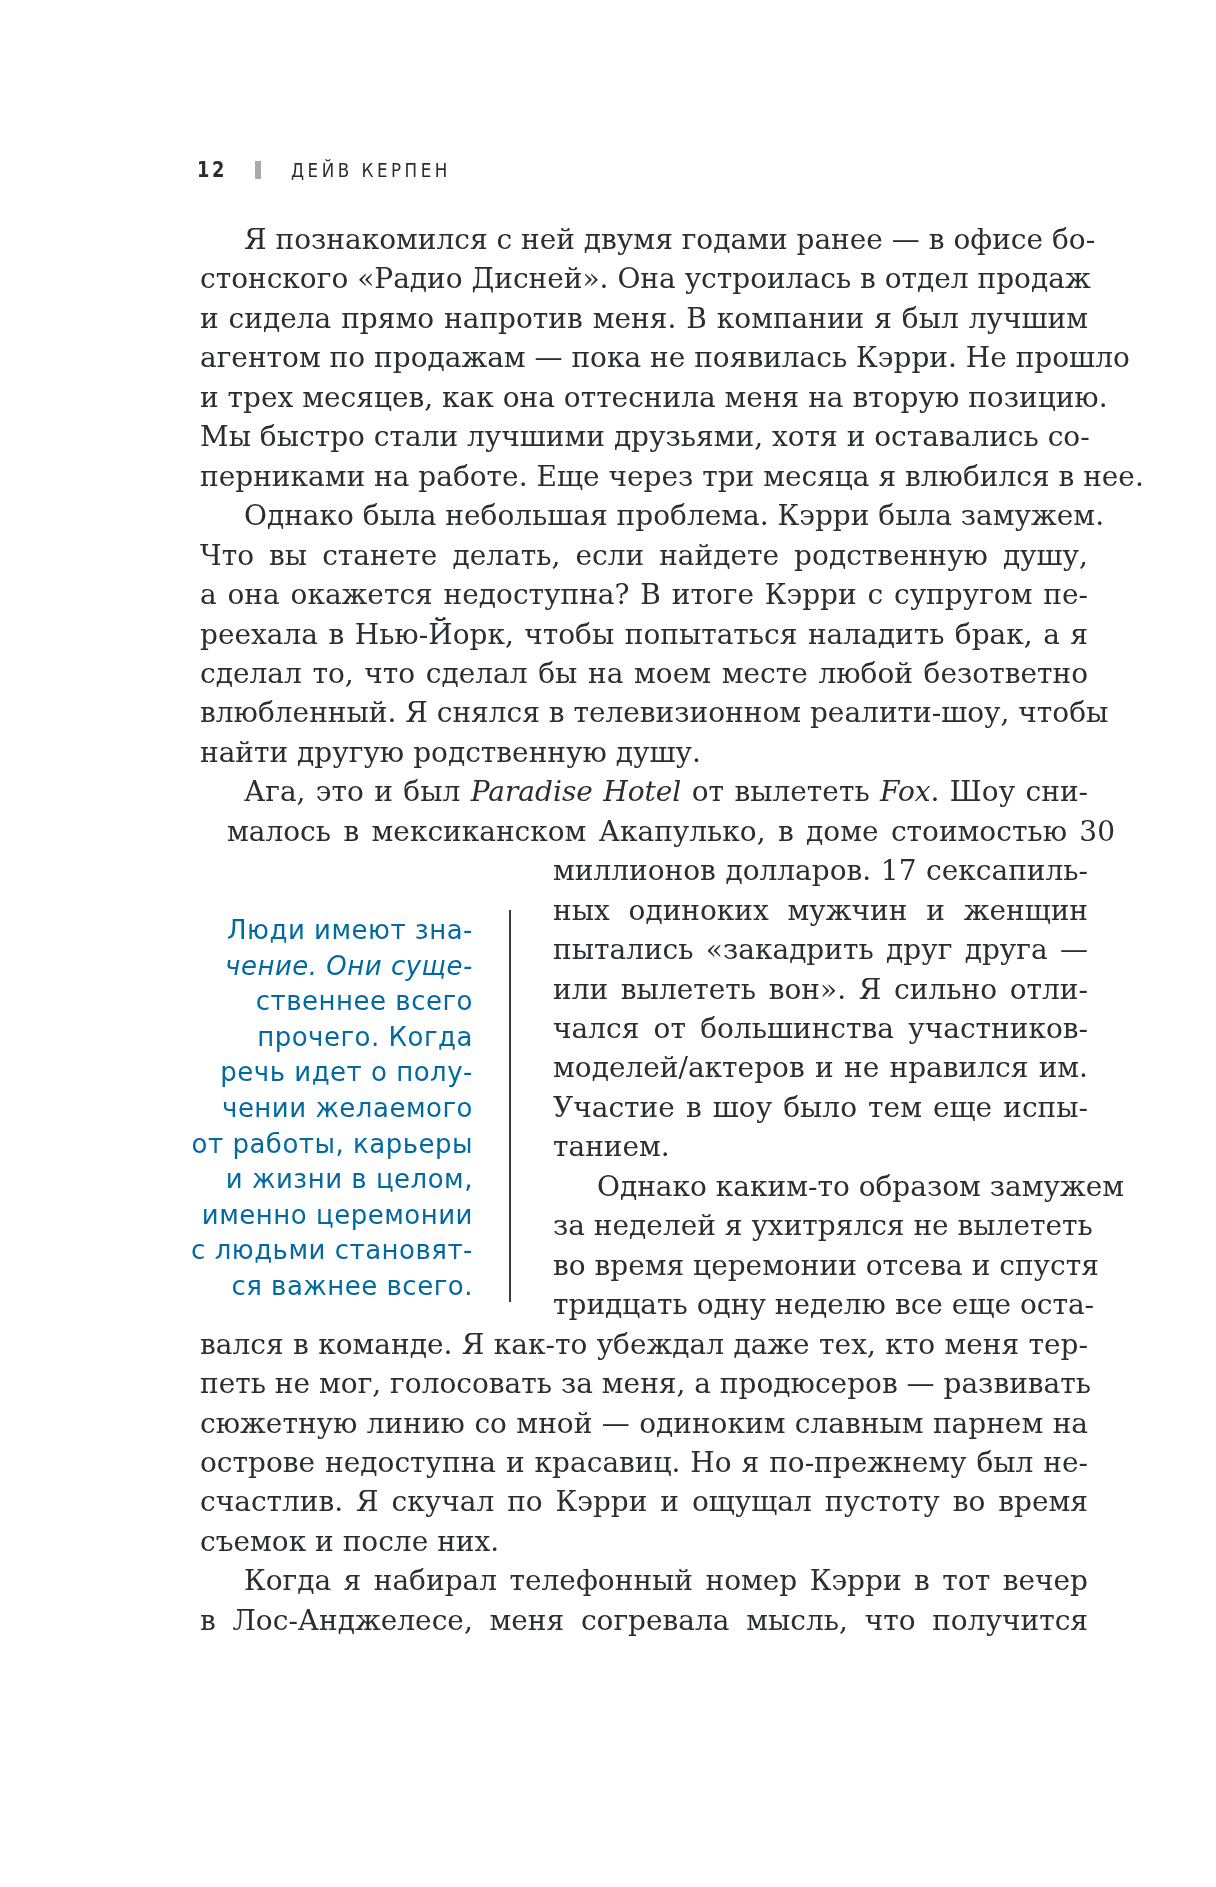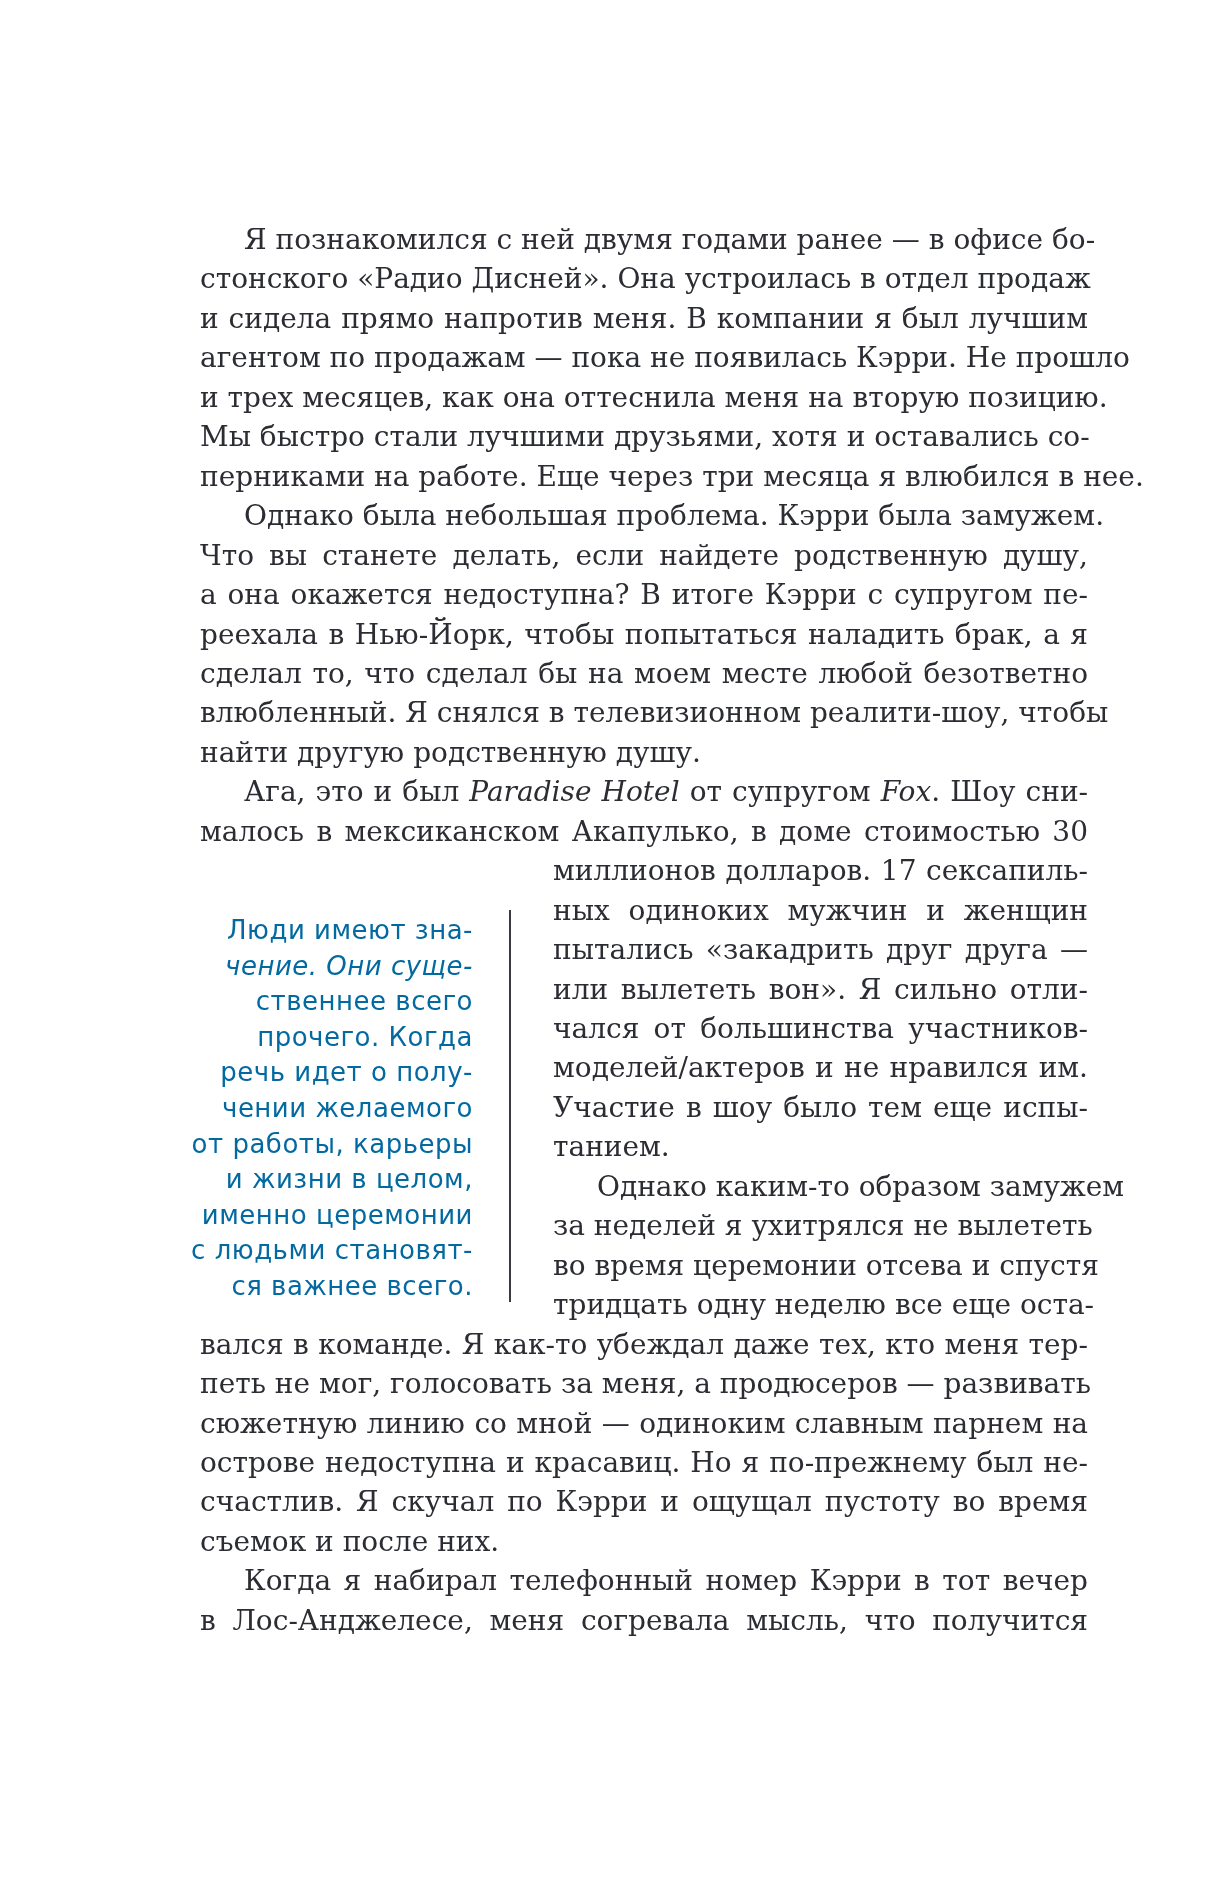--- a/index.html
+++ b/index.html
@@ -21,38 +21,43 @@
     .narrow.indent { left: 597px; width: 491px; }
 
     .quote-line { position: absolute; right: 743px; font-family: "DejaVu Sans", sans-serif; font-size: 26px; color: #0369a1;
       white-space: nowrap; text-align: right; height: 36px; line-height: 36px; letter-spacing: 0.5px; }
     .quote-rule { position: absolute; left: 509px; top: 910px; width: 2px; height: 392px; background: #3a3c42; }
   </style>
 </head>
 <body>
 
 <div class="page">
+  <div class="running-head">
+    <span class="page-number">12</span>
+    <span class="head-sep"></span>
+    <span class="author">ДЕЙВ КЕРПЕН</span>
+  </div>
 
   <div id="text-body">
       <div class="line full indent" style="top: 220px;">Я познакомился с ней двумя годами ранее — в офисе бо-</div>
       <div class="line full" style="top: 259.45px;">стонского «Радио Дисней». Она устроилась в отдел продаж</div>
       <div class="line full" style="top: 298.9px;">и сидела прямо напротив меня. В компании я был лучшим</div>
       <div class="line full" style="top: 338.35px;">агентом по продажам — пока не появилась Кэрри. Не прошло</div>
       <div class="line full" style="top: 377.8px;">и трех месяцев, как она оттеснила меня на вторую позицию.</div>
       <div class="line full" style="top: 417.25px;">Мы быстро стали лучшими друзьями, хотя и оставались со-</div>
       <div class="line full last" style="top: 456.7px;">перниками на работе. Еще через три месяца я влюбился в нее.</div>
       <div class="line full indent" style="top: 496.15px;">Однако была небольшая проблема. Кэрри была замужем.</div>
       <div class="line full" style="top: 535.6px;">Что вы станете делать, если найдете родственную душу,</div>
       <div class="line full" style="top: 575.05px;">а она окажется недоступна? В итоге Кэрри с супругом пе-</div>
       <div class="line full" style="top: 614.5px;">реехала в Нью-Йорк, чтобы попытаться наладить брак, а я</div>
       <div class="line full" style="top: 653.95px;">сделал то, что сделал бы на моем месте любой безответно</div>
       <div class="line full" style="top: 693.4px;">влюбленный. Я снялся в телевизионном реалити-шоу, чтобы</div>
       <div class="line full last" style="top: 732.85px;">найти другую родственную душу.</div>
-      <div class="line full indent" style="top: 772.3px;"><span>Ага, это и был </span><i>Paradise Hotel</i><span> от супругом </span><i>Fox</i><span>. Шоу сни-</span></div>
-      <div class="line full" style="top: 811.75px;">малось в мексиканском Акапулько, в доме стоимостью 30</div>
+      <div class="line full indent" style="top: 772.3px;"><span>Ага, это и был </span><i>Paradise Hotel</i><span> от вылететь </span><i>Fox</i><span>. Шоу сни-</span></div>
+      <div class="line full" style="top: 811.75px; margin-left: 27px;">малось в мексиканском Акапулько, в доме стоимостью 30</div>
       <div class="line narrow" style="top: 851.2px;">миллионов долларов. 17 сексапиль-</div>
       <div class="line narrow" style="top: 890.65px;">ных одиноких мужчин и женщин</div>
       <div class="line narrow" style="top: 930.1px;">пытались «закадрить друг друга —</div>
       <div class="line narrow" style="top: 969.55px;">или вылететь вон». Я сильно отли-</div>
       <div class="line narrow" style="top: 1009px;">чался от большинства участников-</div>
       <div class="line narrow" style="top: 1048.45px;">моделей/актеров и не нравился им.</div>
       <div class="line narrow" style="top: 1087.9px;">Участие в шоу было тем еще испы-</div>
       <div class="line narrow last" style="top: 1127.35px;">танием.</div>
       <div class="line narrow indent" style="top: 1166.8px;">Однако каким-то образом замужем</div>
       <div class="line narrow" style="top: 1206.25px;">за неделей я ухитрялся не вылететь</div>

